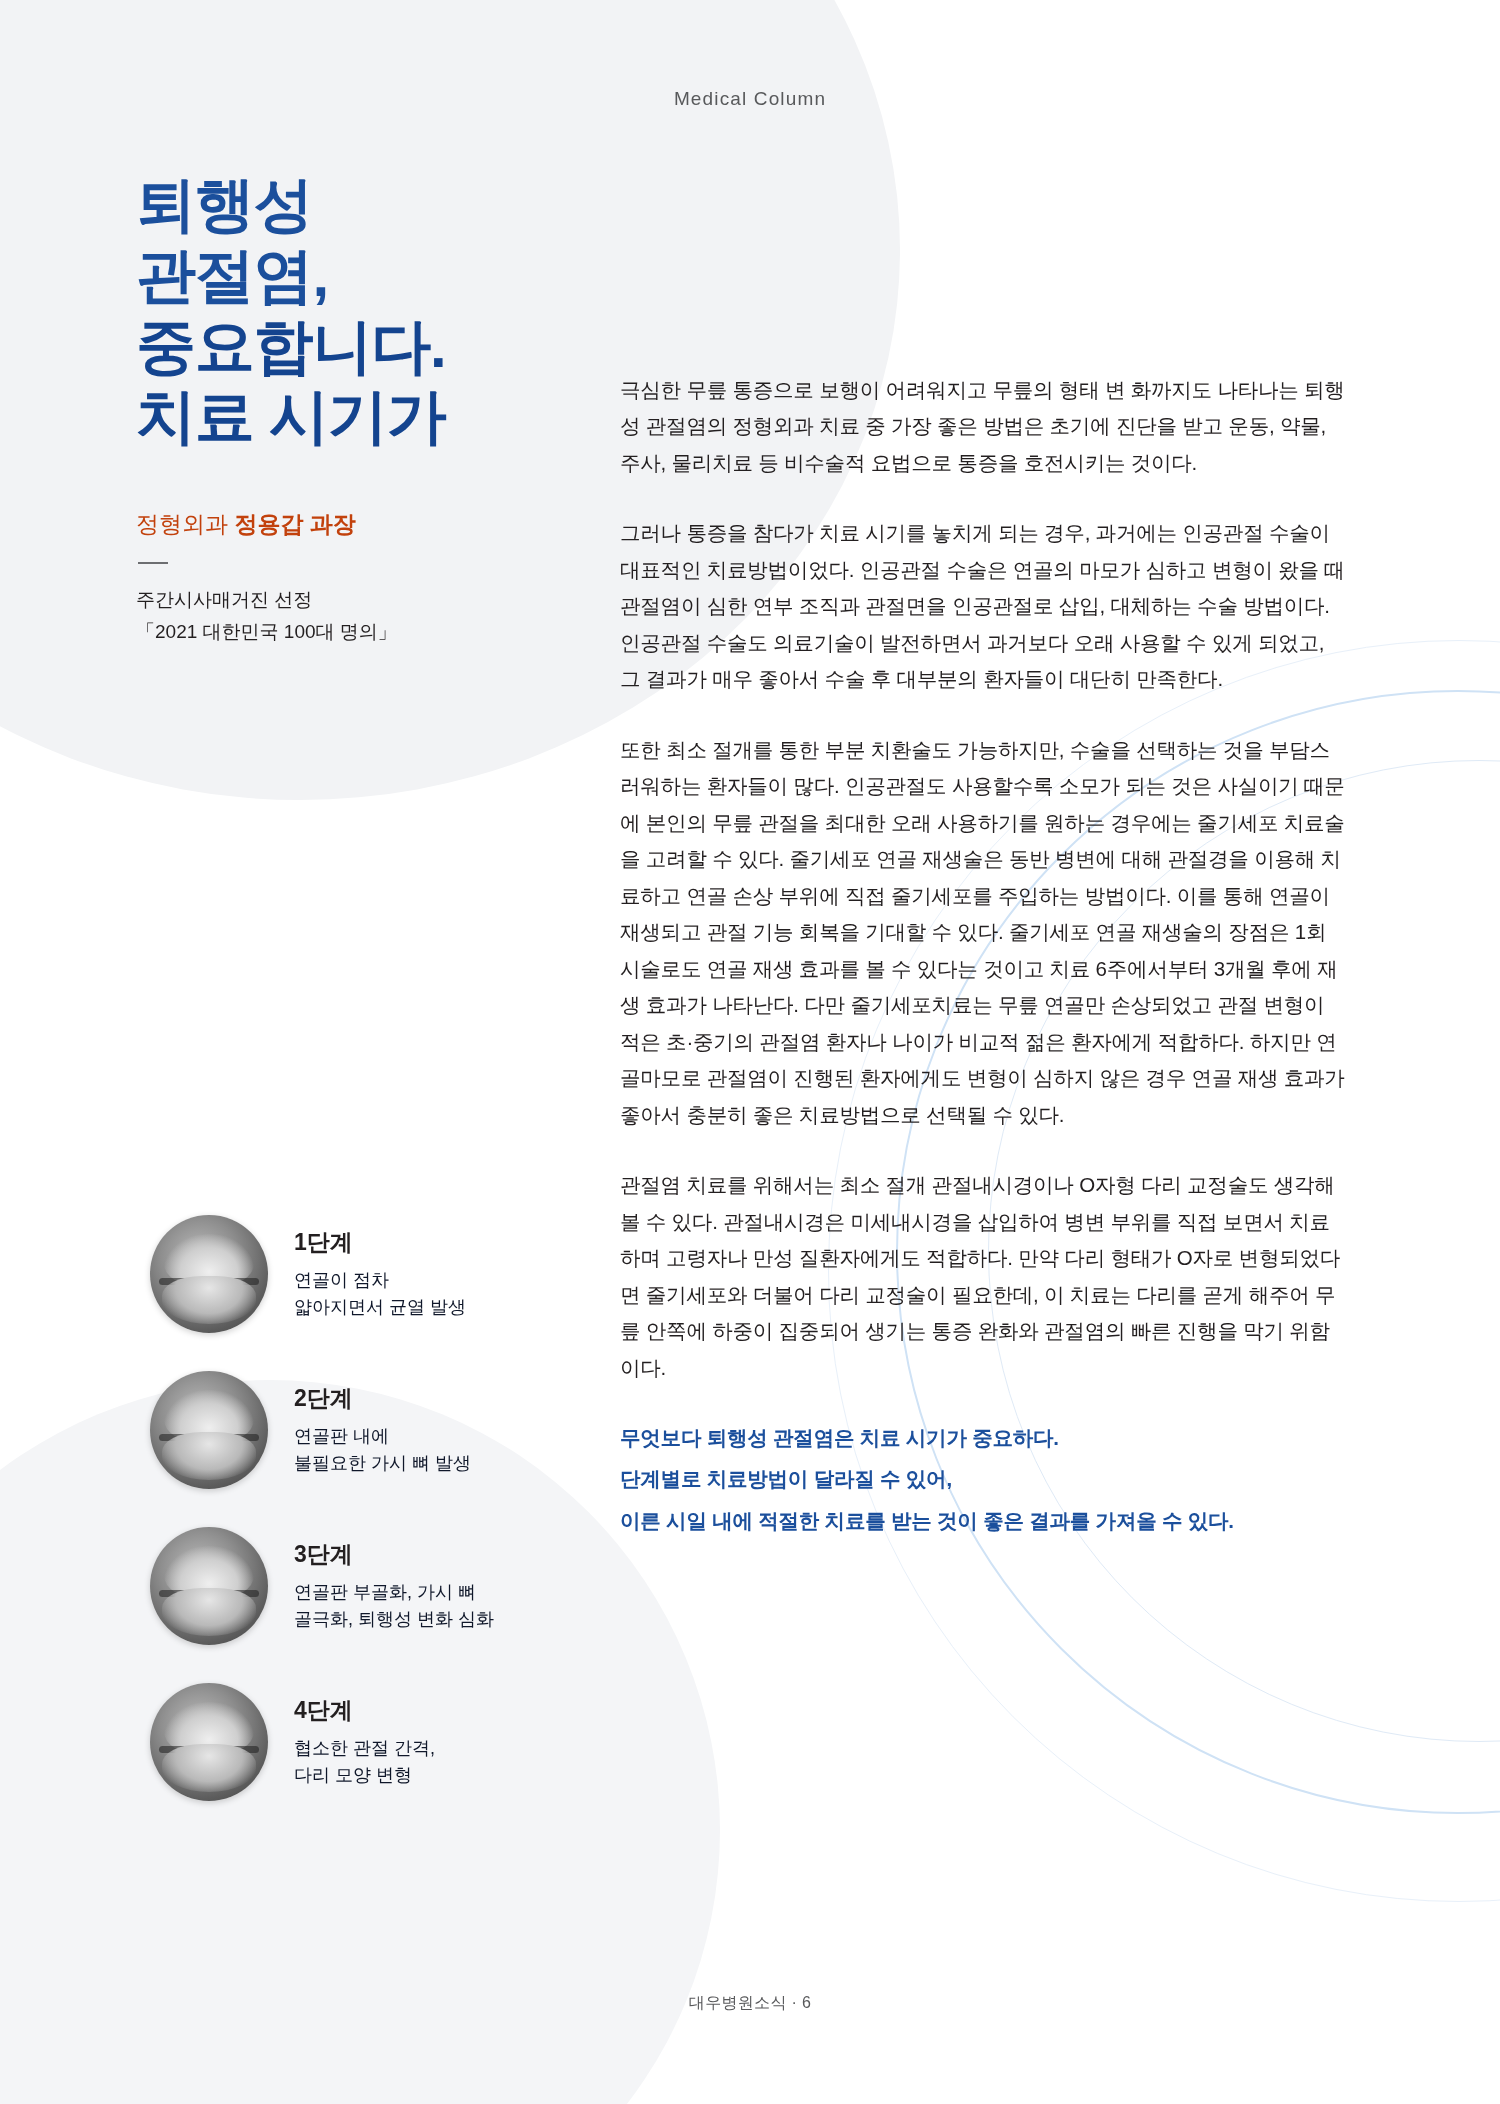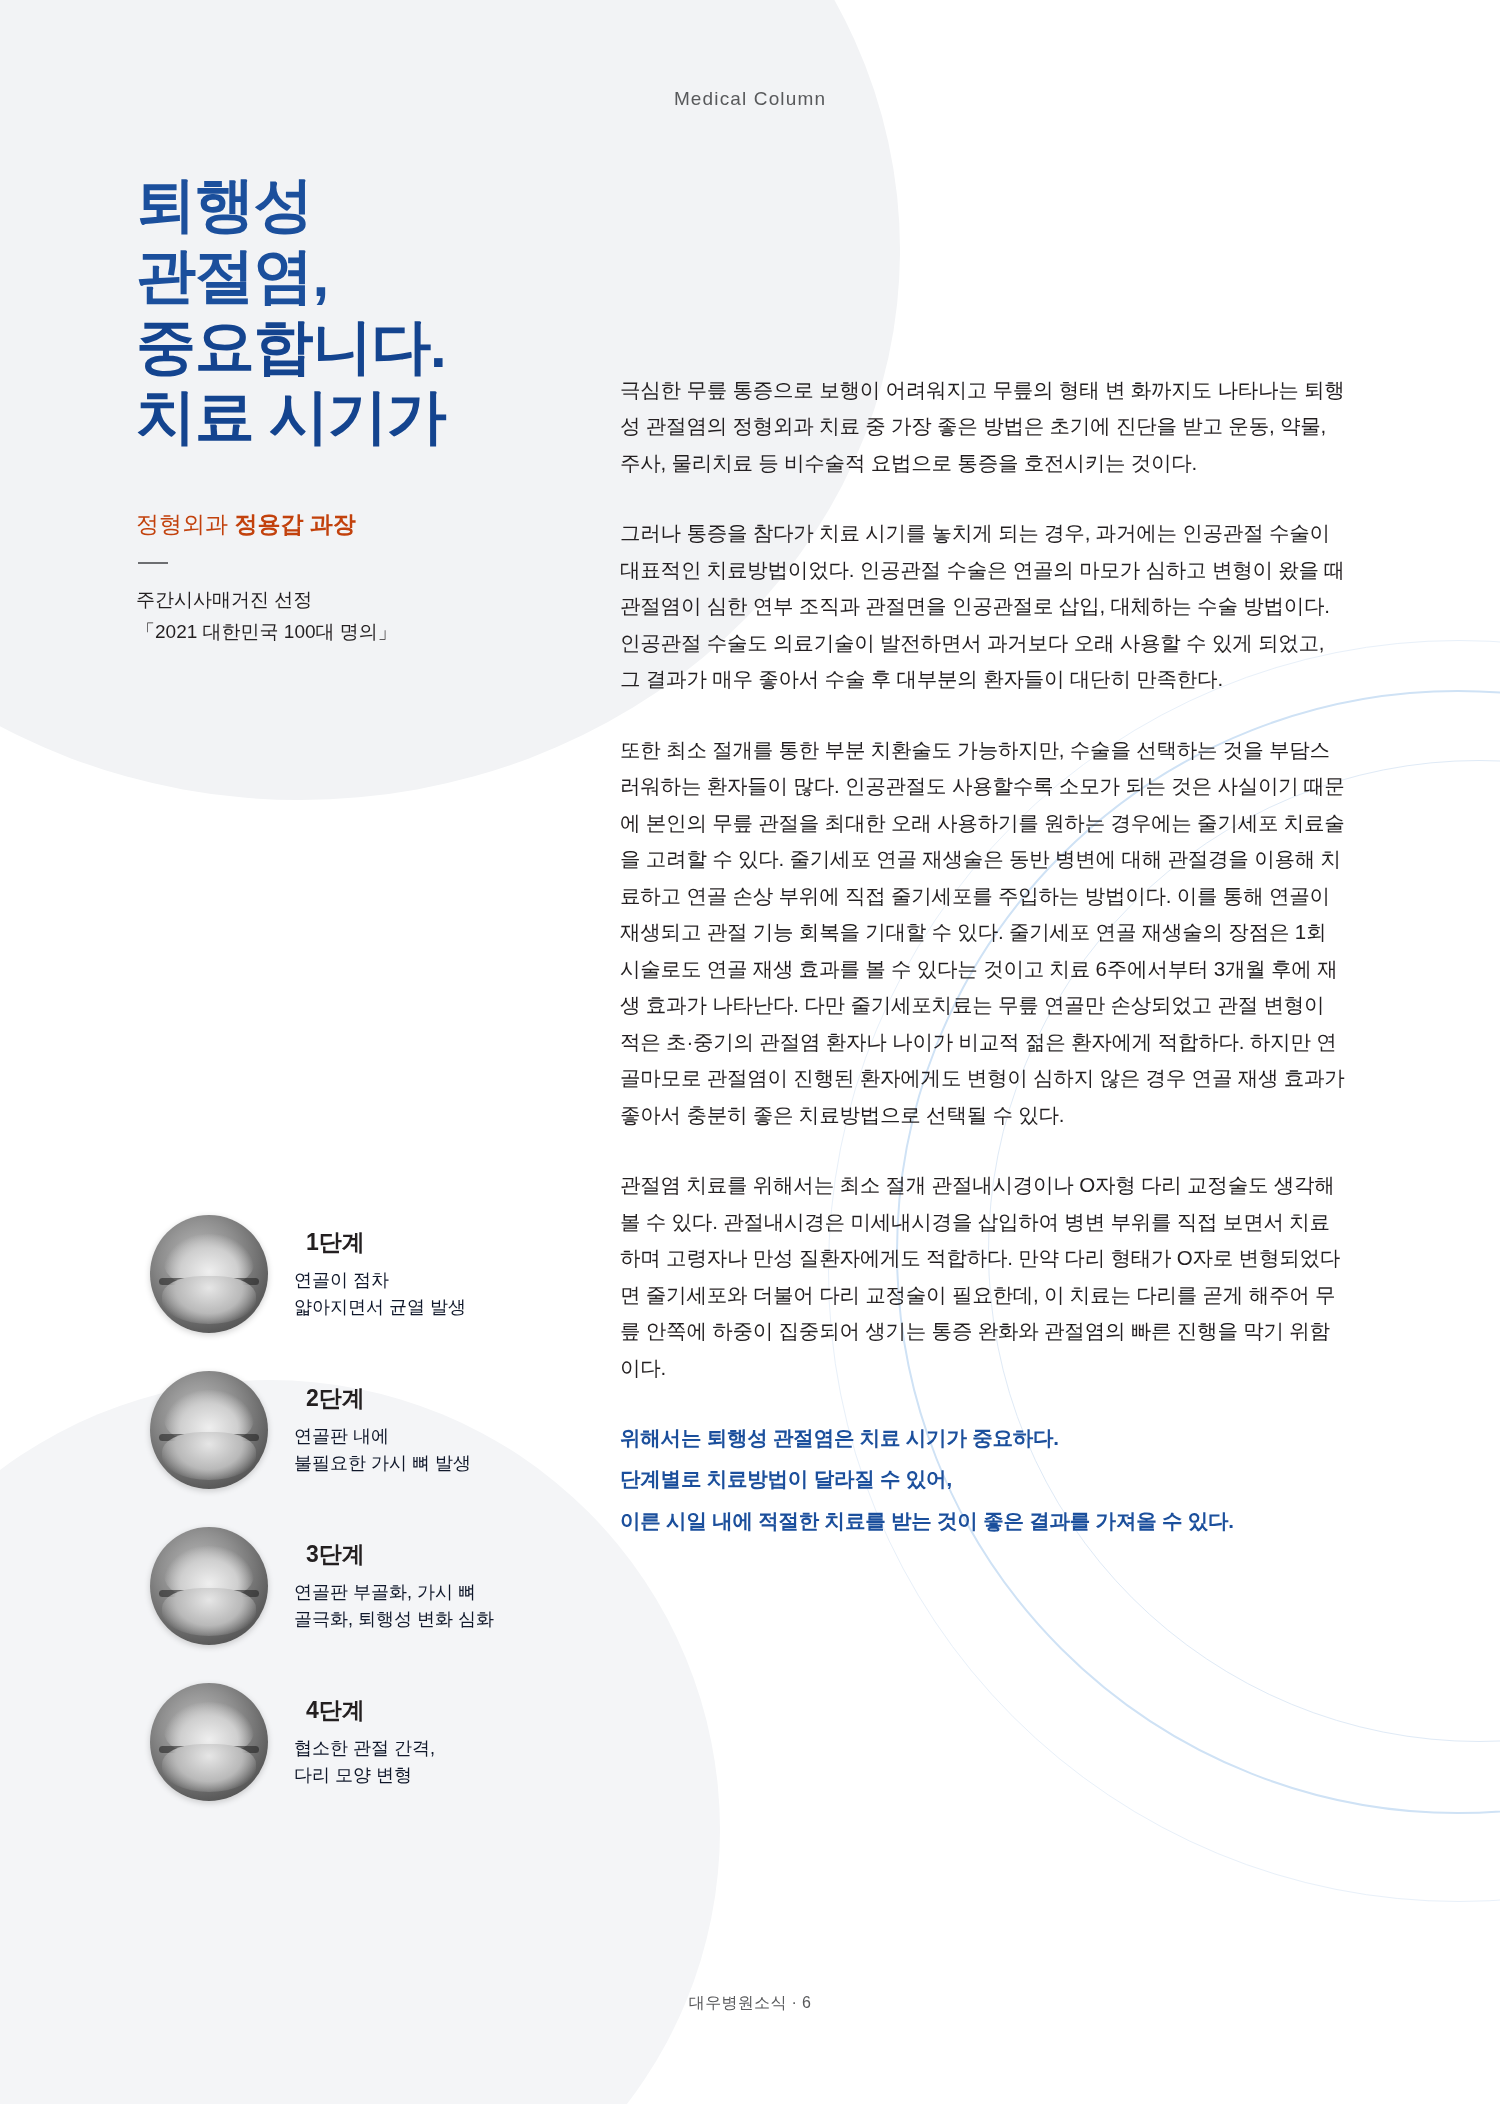--- a/index.html
+++ b/index.html
@@ -171,21 +171,20 @@
     border-radius: 4px;
   }
   .stage-text {
     margin-left: 26px;
   }
   .stage-label {
     font-size: 23px;
     font-weight: 700;
     color: #231f20;
     margin-bottom: 9px;
-    margin-left: 12px;
   }
   .stage-desc {
     font-size: 18px;
     line-height: 1.5;
     color: #0f172a;
   }
 
   
   .body-col {
     position: absolute;
@@ -308,19 +307,19 @@
 
 </div>
 
 <div class="body-col">
   <p class="para">극심한 무릎 통증으로 보행이 어려워지고 무릎의 형태 변 화까지도 나타나는 퇴행성 관절염의 정형외과 치료 중 가장 좋은 방법은 초기에 진단을 받고 운동, 약물, 주사, 물리치료 등 비수술적 요법으로 통증을 호전시키는 것이다.</p>
   <p class="para">그러나 통증을 참다가 치료 시기를 놓치게 되는 경우, 과거에는 인공관절 수술이 대표적인 치료방법이었다. 인공관절 수술은 연골의 마모가 심하고 변형이 왔을 때 관절염이 심한 연부 조직과 관절면을 인공관절로 삽입, 대체하는 수술 방법이다. 인공관절 수술도 의료기술이 발전하면서 과거보다 오래 사용할 수 있게 되었고, 그 결과가 매우 좋아서 수술 후 대부분의 환자들이 대단히 만족한다.</p>
   <p class="para">또한 최소 절개를 통한 부분 치환술도 가능하지만, 수술을 선택하는 것을 부담스러워하는 환자들이 많다. 인공관절도 사용할수록 소모가 되는 것은 사실이기 때문에 본인의 무릎 관절을 최대한 오래 사용하기를 원하는 경우에는 줄기세포 치료술을 고려할 수 있다. 줄기세포 연골 재생술은 동반 병변에 대해 관절경을 이용해 치료하고 연골 손상 부위에 직접 줄기세포를 주입하는 방법이다. 이를 통해 연골이 재생되고 관절 기능 회복을 기대할 수 있다. 줄기세포 연골 재생술의 장점은 1회 시술로도 연골 재생 효과를 볼 수 있다는 것이고 치료 6주에서부터 3개월 후에 재생 효과가 나타난다. 다만 줄기세포치료는 무릎 연골만 손상되었고 관절 변형이 적은 초·중기의 관절염 환자나 나이가 비교적 젊은 환자에게 적합하다. 하지만 연골마모로 관절염이 진행된 환자에게도 변형이 심하지 않은 경우 연골 재생 효과가 좋아서 충분히 좋은 치료방법으로 선택될 수 있다.</p>
   <p class="para">관절염 치료를 위해서는 최소 절개 관절내시경이나 O자형 다리 교정술도 생각해 볼 수 있다. 관절내시경은 미세내시경을 삽입하여 병변 부위를 직접 보면서 치료하며 고령자나 만성 질환자에게도 적합하다. 만약 다리 형태가 O자로 변형되었다면 줄기세포와 더불어 다리 교정술이 필요한데, 이 치료는 다리를 곧게 해주어 무릎 안쪽에 하중이 집중되어 생기는 통증 완화와 관절염의 빠른 진행을 막기 위함이다.</p>
 
   <div class="closing">
-    <p>위해서는 퇴행성 관절염은 치료 시기가 중요하다.</p>
+    <p>무엇보다 퇴행성 관절염은 치료 시기가 중요하다.</p>
     <p>단계별로 치료방법이 달라질 수 있어,</p>
     <p>이른 시일 내에 적절한 치료를 받는 것이 좋은 결과를 가져올 수 있다.</p>
   </div>
 </div>
 
 <div class="page-footer">대우병원소식 · 6</div>
 
 </body></html>

